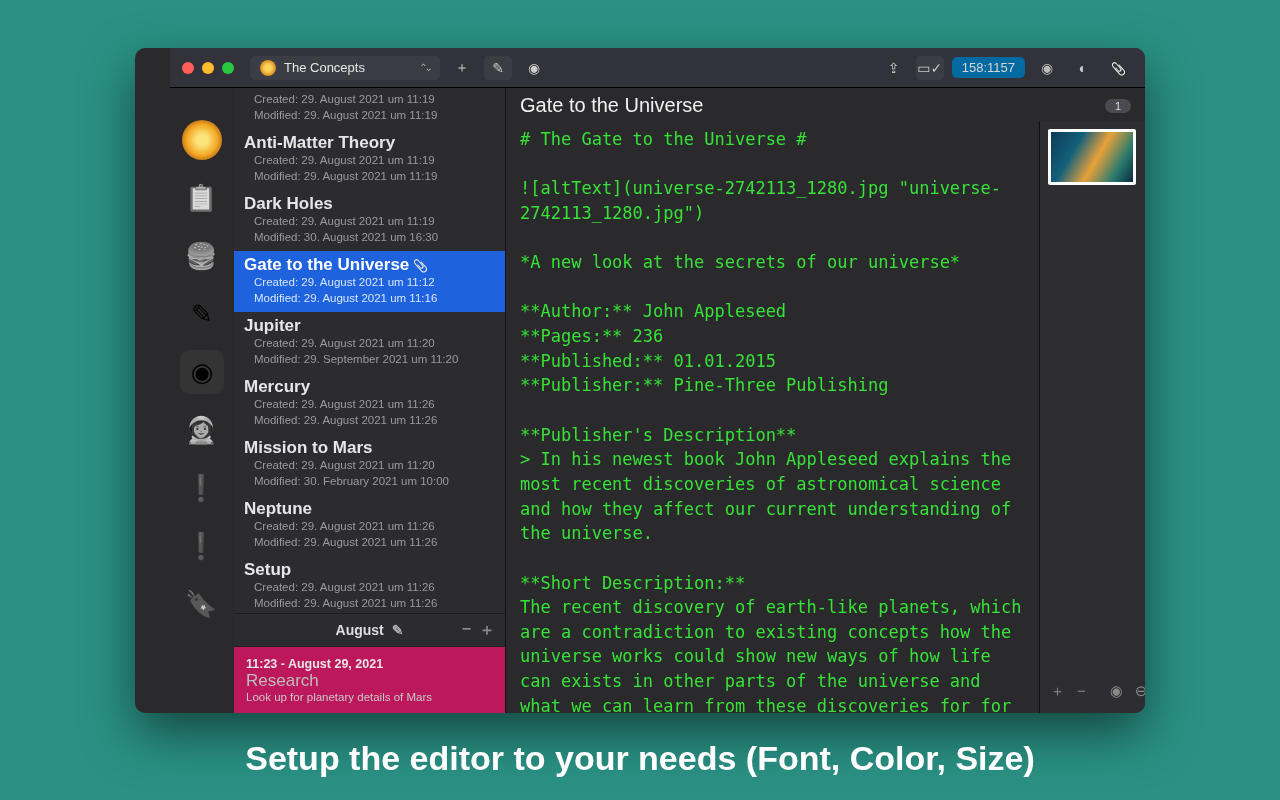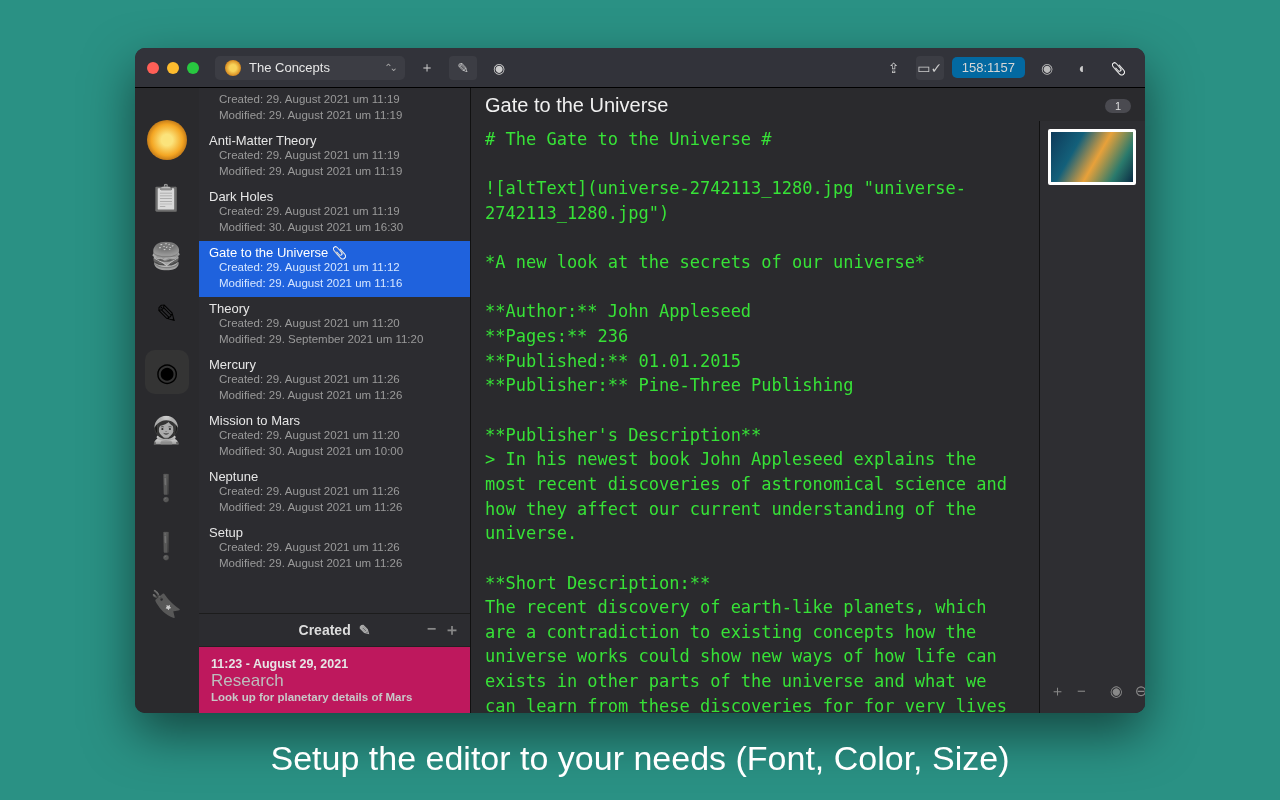--- a/index.html
+++ b/index.html
@@ -13,20 +13,21 @@
   .window {
     position: absolute;
     left: 135px; top: 48px;
     width: 1010px; height: 665px;
     background: #2a2a2d;
     border-radius: 10px;
     box-shadow: 0 20px 50px rgba(0,0,0,0.5);
     display: flex;
     flex-direction: column;
     overflow: hidden;
+    padding-left: 35px;
   }
   
   .titlebar {
     height: 40px;
     background: #32333a;
     display: flex;
     align-items: center;
     padding: 0 12px;
     gap: 8px;
     border-bottom: 1px solid #000;
@@ -83,39 +84,39 @@
     display:flex; flex-direction:column;
     color:#d0d0d0; font-size: 12px;
     border-right:1px solid #111;
     justify-content:space-between;
   }
   .notelist { flex:1; overflow:auto; }
   .note {
     padding: 4px 10px 6px 10px;
     border-bottom: 0px solid #333;
   }
-  .note .nt-title { font-weight:400; font-size:13px; color:#e6e6e6; display:flex; align-items:center; gap:4px;}
+  .note .nt-title { font-weight:700; font-size:17px; color:#e6e6e6; display:flex; align-items:center; gap:4px;}
   .note .nt-meta  { font-size:11.5px; color:#9a9a9a; padding-left:10px; line-height:1.35;}
   .note.selected { background:#1f62dd; }
   .note.selected .nt-title { color:#fff; }
   .note.selected .nt-meta  { color:#d6e6ff; }
   .strands-hdr {
     display:flex; align-items:center; justify-content:center;
     gap:8px; padding:8px 10px; color:#ddd; font-weight:600; font-size:14px;
     position:relative;
     border-top:1px solid #1c1c1c;
   }
   .strands-hdr .pm { position:absolute; right:10px; color:#888; display:flex; gap:8px; font-size:16px;}
   .strand-item {
     background:#be185d; padding:10px 12px; color:#d0d0d0;
     border-top:1px solid #222;
   }
   .strand-item .s-time { font-weight:600; font-size:12.5px; color:#e6e6e6;}
   .strand-item .s-cat  { font-size:17px; color:#bdbdbd; }
-  .strand-item .s-txt  { font-size:11.5px; color:#c8c8c8;font-weight:bold; }
+  .strand-item .s-txt  { font-size:11.5px; color:#c8c8c8; }
   
   .main { flex:1; display:flex; flex-direction:column; background:#2a2a2d; }
   .doc-title-row {
     display:flex; align-items:center; padding:6px 14px 4px 14px;
     color:#f0f0f0; font-size:20px; font-weight:500;
   }
   .doc-title-row .badge {
     margin-left:auto; background:#4a4a50; color:#ddd;
     font-size:11px; padding:1px 10px; border-radius:9px;
   }
@@ -142,21 +143,21 @@
   }
   .attach-foot {
     margin-top:auto; display:flex; gap:12px; justify-content:flex-start;
     color:#888; font-size:15px; padding:4px 2px;
   }
   .attach-foot .sp { flex:1; }
   
   .caption {
     position:absolute; left:0; right:0; bottom:22px;
     text-align:center; color:#fff;
-    font-size:34px; font-weight:400;
+    font-size:34px; font-weight:700;
     font-family:-apple-system,"Helvetica Neue",Arial,sans-serif;
     margin-top:23px;
   }
   .clip::before { content:"📎"; font-size:12px; filter:grayscale(1) brightness(1.5);}
   .updown { font-size:10px; letter-spacing:-3px; color:#aaa;}
 </style>
 </head>
 <body>
 
 <div class="window">
@@ -219,47 +220,47 @@
             <div class="nt-title">Dark Holes</div>
             <div class="nt-meta">Created: 29. August 2021 um 11:19</div>
             <div class="nt-meta">Modified: 30. August 2021 um 16:30</div>
           </div>
           <div class="note selected">
             <div class="nt-title">Gate to the Universe<span class="clip"></span></div>
             <div class="nt-meta">Created: 29. August 2021 um 11:12</div>
             <div class="nt-meta">Modified: 29. August 2021 um 11:16</div>
           </div>
           <div class="note">
-            <div class="nt-title">Theory</div>
+            <div class="nt-title">Jupiter</div>
             <div class="nt-meta">Created: 29. August 2021 um 11:20</div>
             <div class="nt-meta">Modified: 29. September 2021 um 11:20</div>
           </div>
           <div class="note">
             <div class="nt-title">Mercury</div>
             <div class="nt-meta">Created: 29. August 2021 um 11:26</div>
             <div class="nt-meta">Modified: 29. August 2021 um 11:26</div>
           </div>
           <div class="note">
             <div class="nt-title">Mission to Mars</div>
             <div class="nt-meta">Created: 29. August 2021 um 11:20</div>
-            <div class="nt-meta">Modified: 30. August 2021 um 10:00</div>
+            <div class="nt-meta">Modified: 30. February 2021 um 10:00</div>
           </div>
           <div class="note">
             <div class="nt-title">Neptune</div>
             <div class="nt-meta">Created: 29. August 2021 um 11:26</div>
             <div class="nt-meta">Modified: 29. August 2021 um 11:26</div>
           </div>
           <div class="note">
             <div class="nt-title">Setup</div>
             <div class="nt-meta">Created: 29. August 2021 um 11:26</div>
             <div class="nt-meta">Modified: 29. August 2021 um 11:26</div>
           </div>
         </div>
       <div class="strands-hdr">
-        <span>Created</span>
+        <span>August</span>
         <span style="color:#aaa">✎</span>
         <span class="pm">
           <span>−</span>
           <span>＋</span>
         </span>
       </div>
       <div class="strand-item">
         <div class="s-time">11:23 - August 29, 2021</div>
         <div class="s-cat">Research</div>
         <div class="s-txt">Look up for planetary details of Mars</div>

